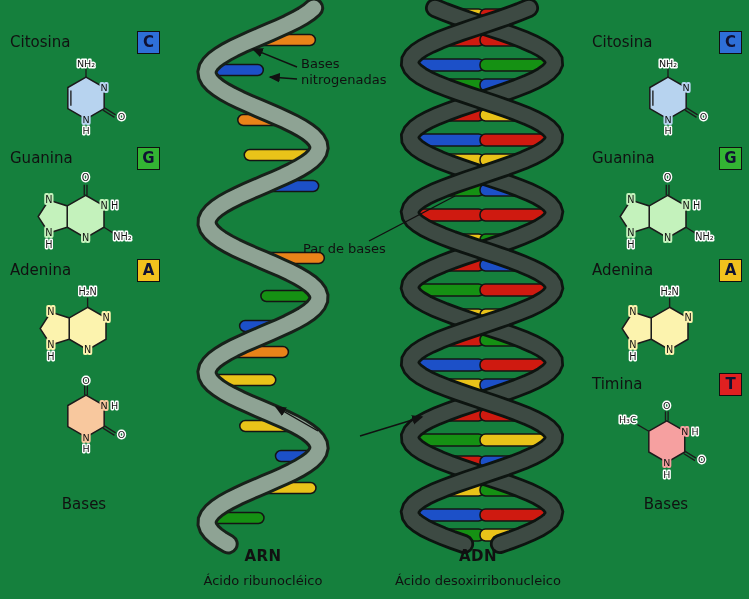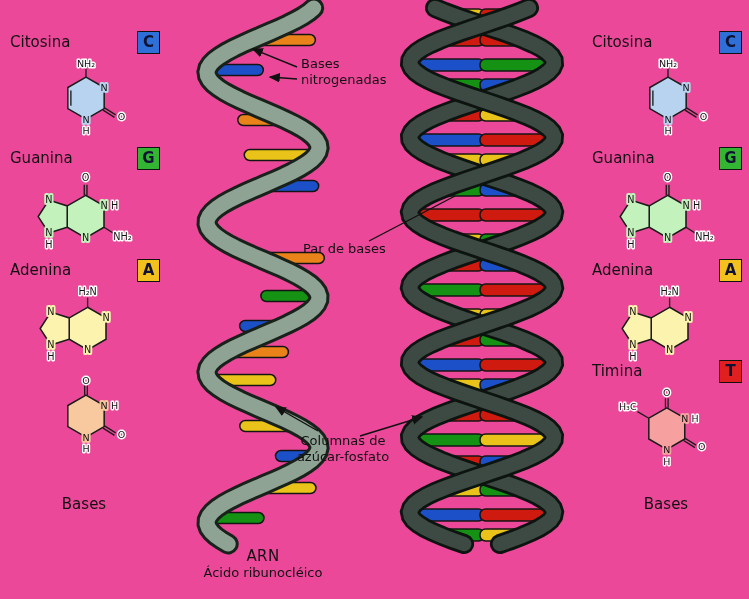--- a/index.html
+++ b/index.html
@@ -1,29 +1,29 @@
 <!DOCTYPE html>
 <html><head>
 <meta charset="utf-8">
 <style>
   html,body{margin:0;padding:0;background:#fff}
-  .stage{position:relative;width:749px;height:599px;background:#ec4899;overflow:hidden;
+  .stage{position:relative;width:749px;height:599px;background:#15803d;overflow:hidden;
          font-family:"DejaVu Sans","Liberation Sans",sans-serif;color:#111}
   #helix-svg{position:absolute;left:0;top:0}
   .row{position:absolute;width:156px}
   .row-head{display:flex;align-items:center;justify-content:space-between;padding:0 2px 0 4px;height:24px}
   .base-name{font-size:15px}
   .badge{width:23px;height:23px;border:1.6px solid #101010;box-sizing:border-box;
          display:flex;align-items:center;justify-content:center;font-weight:bold;font-size:15px;color:#101233}
   .mol{display:block}
   .footer{position:absolute;width:156px;text-align:center;font-size:15px;line-height:1.35}
   .ann{position:absolute;font-size:13px;line-height:1.25}
   .cap{position:absolute;text-align:center}
-  .cap-title{font-weight:normal;font-size:15px;letter-spacing:.4px}
-  .cap-sub{font-size:13px;margin-top:0}
+  .cap-title{font-weight:bold;font-size:15px;letter-spacing:.4px}
+  .cap-sub{font-size:13px;margin-top:8px}
   
   .ring{stroke:#1b1b1b;stroke-width:1.6}
   .bond{stroke:#1b1b1b;stroke-width:1.4}
   .at{font-family:"DejaVu Sans","Liberation Sans",sans-serif;font-size:10px;fill:#111;text-anchor:middle}
   .at-in{paint-order:stroke;stroke-width:4;stroke-linejoin:round}
   .at-out{paint-order:stroke;stroke:#fff;stroke-width:3;stroke-linejoin:round}
   .mol-c .at-in{stroke:#b7d3ef}
   .mol-g .at-in{stroke:#c4f2bc}
   .mol-a .at-in{stroke:#fcf3ae}
   .mol-u .at-in{stroke:#f8c89e}
@@ -255,42 +255,42 @@
   <div class="row" style="left:588px;top:258px">
     <div class="row-head">
       <span class="base-name">Adenina</span>
       <span class="badge" style="background-color: rgb(242, 193, 29);">A</span>
     </div>
     <svg class="mol" viewBox="0 0 124 96" style="width:120px;height:93px;margin:2px 0 0 10px">
         <use href="#mol-adenine"></use>
       </svg>
   </div>
 
-  <div class="row" style="left:588px;top:359px">
+  <div class="row" style="left:588px;top:372px">
     <div class="row-head">
       <span class="base-name">Timina</span>
       <span class="badge" style="background-color: rgb(224, 32, 32);">T</span>
     </div>
     <svg class="mol" viewBox="0 0 112 92" style="width:106px;height:87px;margin:4px 0 0 22px">
         <use href="#mol-thymine"></use>
       </svg>
   </div>
 
   <div class="footer" style="left:588px;top:494px">
     <div>Bases</div>
   </div>
 
   <div class="ann" style="left:301px;top:56px">
     <div>Bases</div>
     <div>nitrogenadas</div>
   </div>
   <div class="ann" style="left:303px;top:241px">Par de bases</div>
-  <div class="ann" style="left:290px;top:433px;width:106px;text-align:center">
-    <div>Columnas de</div>
-    <div>azúcar-fosfato</div>
-  </div>
 
   <div class="cap" style="left:193px;top:547px;width:140px">
     <div class="cap-title">ARN</div>
     <div class="cap-sub">Ácido ribunocléico</div>
   </div>
+  <div class="cap" style="left:368px;top:547px;width:220px">
+    <div class="cap-title">ADN</div>
+    <div class="cap-sub">Ácido desoxirribonucleico</div>
+  </div>
 
 </div>
 
 </body></html>

